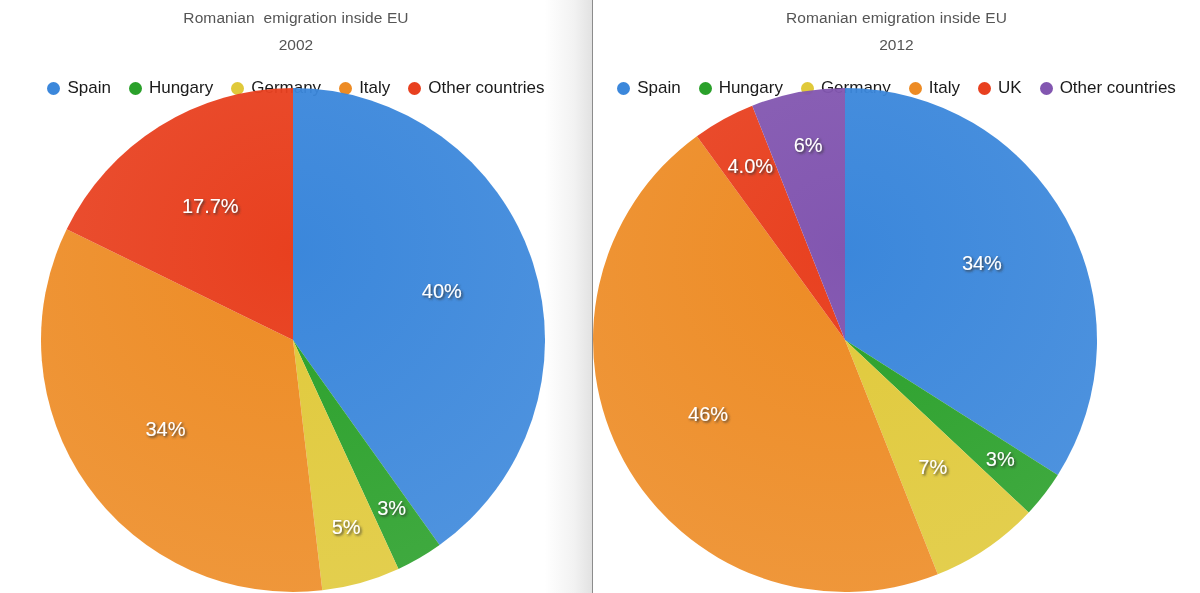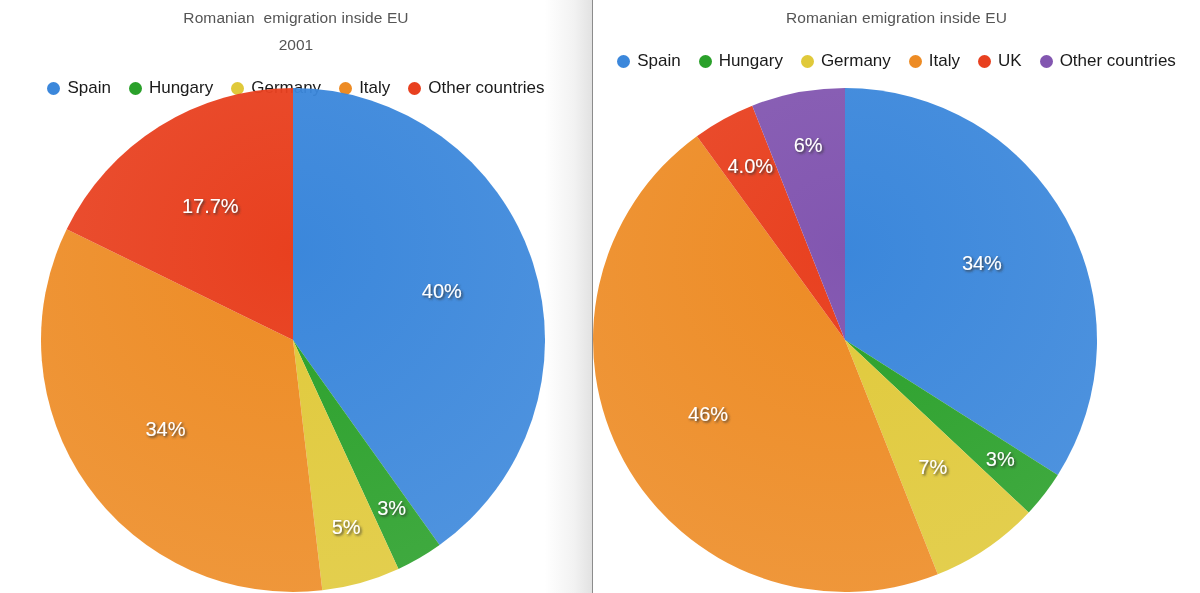--- a/index.html
+++ b/index.html
@@ -108,21 +108,21 @@
   }
 </style>
 </head>
 <body>
 
 <div class="stage">
 
   <div class="panel panel-left">
     <div class="chart-header">
       <div class="chart-title">Romanian  emigration inside EU</div>
-      <div class="chart-subtitle">2001</div>
+      <div class="chart-subtitle">2002</div>
       <div class="legend">
           <div class="legend-item">
             <span class="legend-dot" style="background: rgb(59, 135, 219);"></span>
             <span class="legend-label">Spain</span>
           </div>
           <div class="legend-item">
             <span class="legend-dot" style="background: rgb(42, 160, 42);"></span>
             <span class="legend-label">Hungary</span>
           </div>
           <div class="legend-item">
@@ -176,20 +176,21 @@
           <text x="346.2" y="529.2" class="slice-label" filter="url(#lblshadow0)">5%</text>
           <text x="165.5" y="430.3" class="slice-label" filter="url(#lblshadow0)">34%</text>
           <text x="210.3" y="207.4" class="slice-label" filter="url(#lblshadow0)">17.7%</text>
         </svg>
       </div>
   </div>
 
   <div class="panel panel-right">
     <div class="chart-header">
       <div class="chart-title">Romanian emigration inside EU</div>
+      <div class="chart-subtitle">2012</div>
       <div class="legend">
           <div class="legend-item">
             <span class="legend-dot" style="background: rgb(59, 135, 219);"></span>
             <span class="legend-label">Spain</span>
           </div>
           <div class="legend-item">
             <span class="legend-dot" style="background: rgb(42, 160, 42);"></span>
             <span class="legend-label">Hungary</span>
           </div>
           <div class="legend-item">

